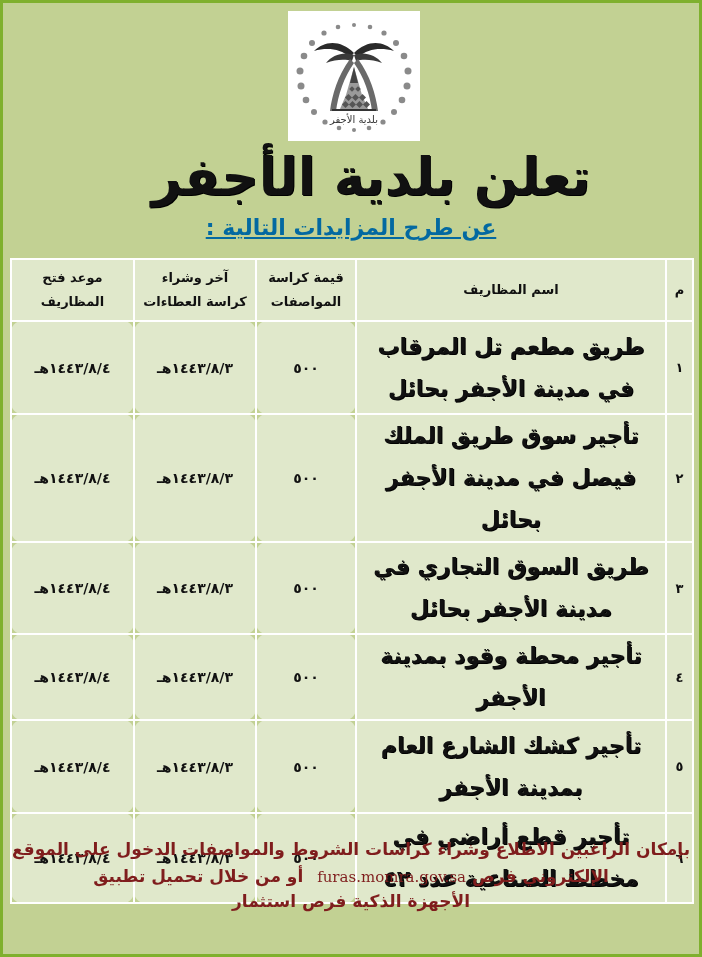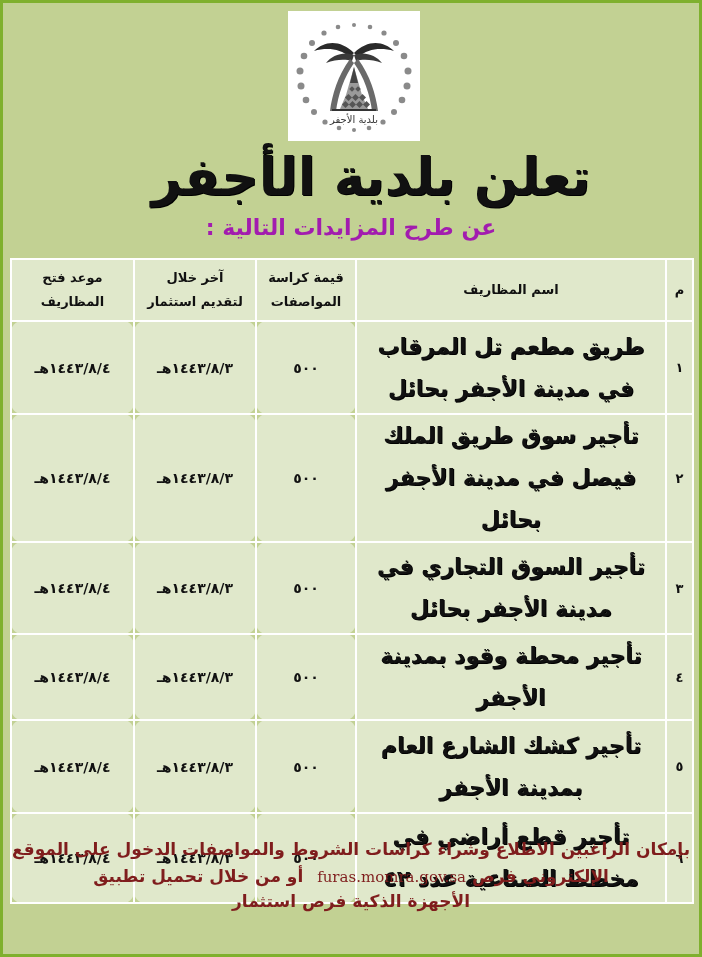--- a/index.html
+++ b/index.html
@@ -39,22 +39,23 @@
     color: #111;
     line-height: 72px;
     text-shadow: 1px 1px 0 #000;
     padding-left: 40px;
   }
   .subtitle {
     position: absolute; left: 0; right: 0; top: 210px;
     text-align: center;
     font-weight: bold;
     font-size: 22px;
-    color: #a21caf;
+    color: #0369a1;
     line-height: 30px;
+    text-decoration: underline;
   }
   table.auctions {
     position: absolute;
     left: 7px; top: 255px;
     width: 682px;
     border-collapse: collapse;
     table-layout: fixed;
     direction: rtl;
   }
   table.auctions th, table.auctions td {
@@ -170,22 +171,22 @@
     </colgroup>
     <thead>
       <tr>
         <th><span>م</span></th>
         <th><span>اسم المظاريف</span></th>
         <th>
           <span>قيمة كراسة</span><br>
           <span>المواصفات</span>
         </th>
         <th>
-          <span>آخر خلال</span><br>
-          <span>لتقديم استثمار</span>
+          <span>آخر وشراء</span><br>
+          <span>كراسة العطاءات</span>
         </th>
         <th>
           <span>موعد فتح</span><br>
           <span>المظاريف</span>
         </th>
       </tr>
     </thead>
     <tbody>
       <tr style="height:93px">
         <td class="num">١</td>
@@ -196,21 +197,21 @@
       </tr>
       <tr style="height:92px">
         <td class="num">٢</td>
         <td class="name">تأجير سوق طريق الملك فيصل في مدينة الأجفر بحائل</td>
         <td class="price">٥٠٠</td>
         <td class="date">١٤٤٣/٨/٣هـ</td>
         <td class="date">١٤٤٣/٨/٤هـ</td>
       </tr>
       <tr style="height:92px">
         <td class="num">٣</td>
-        <td class="name">تأجير السوق التجاري في مدينة الأجفر بحائل</td>
+        <td class="name">طريق السوق التجاري في مدينة الأجفر بحائل</td>
         <td class="price">٥٠٠</td>
         <td class="date">١٤٤٣/٨/٣هـ</td>
         <td class="date">١٤٤٣/٨/٤هـ</td>
       </tr>
       <tr style="height:45px">
         <td class="num">٤</td>
         <td class="name">تأجير محطة وقود بمدينة الأجفر</td>
         <td class="price">٥٠٠</td>
         <td class="date">١٤٤٣/٨/٣هـ</td>
         <td class="date">١٤٤٣/٨/٤هـ</td>

